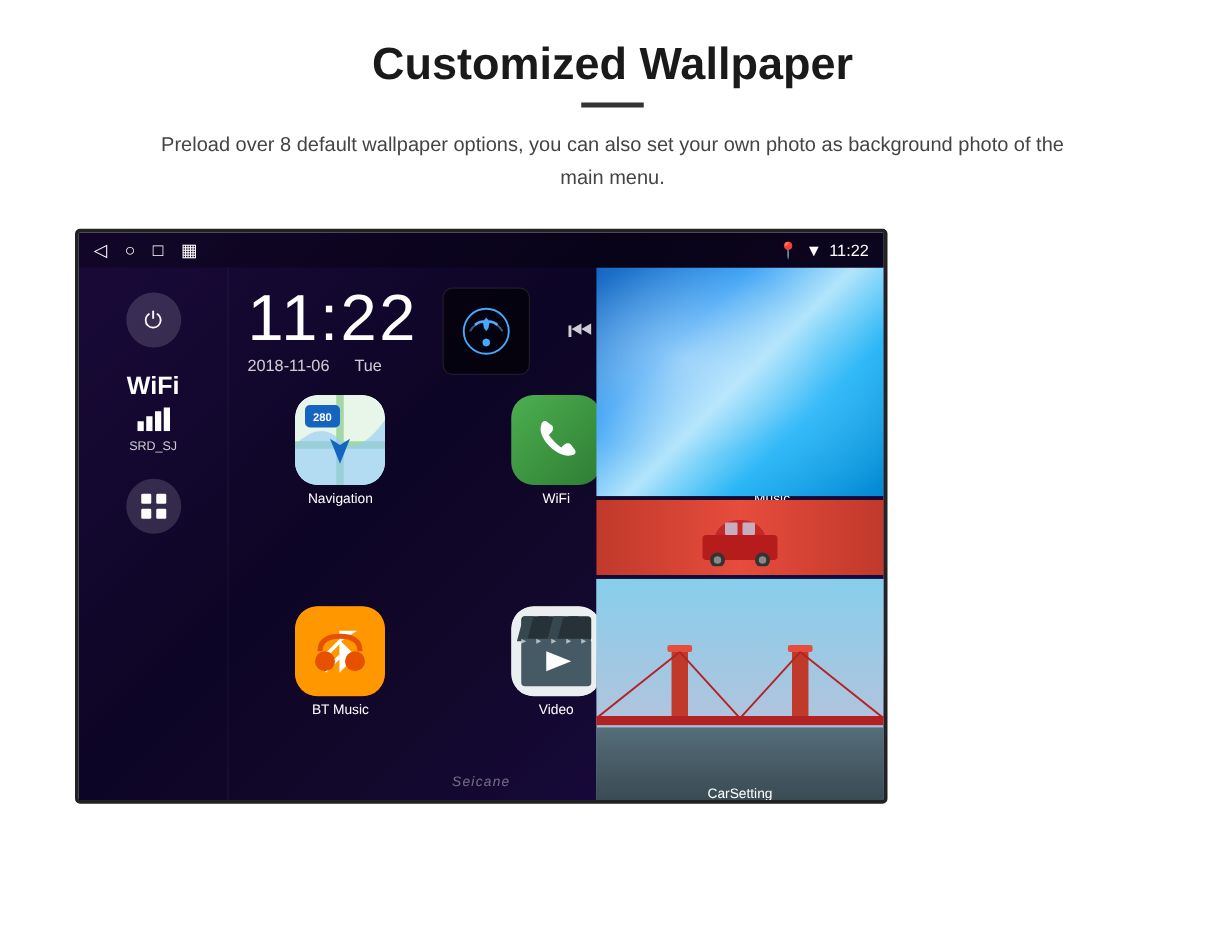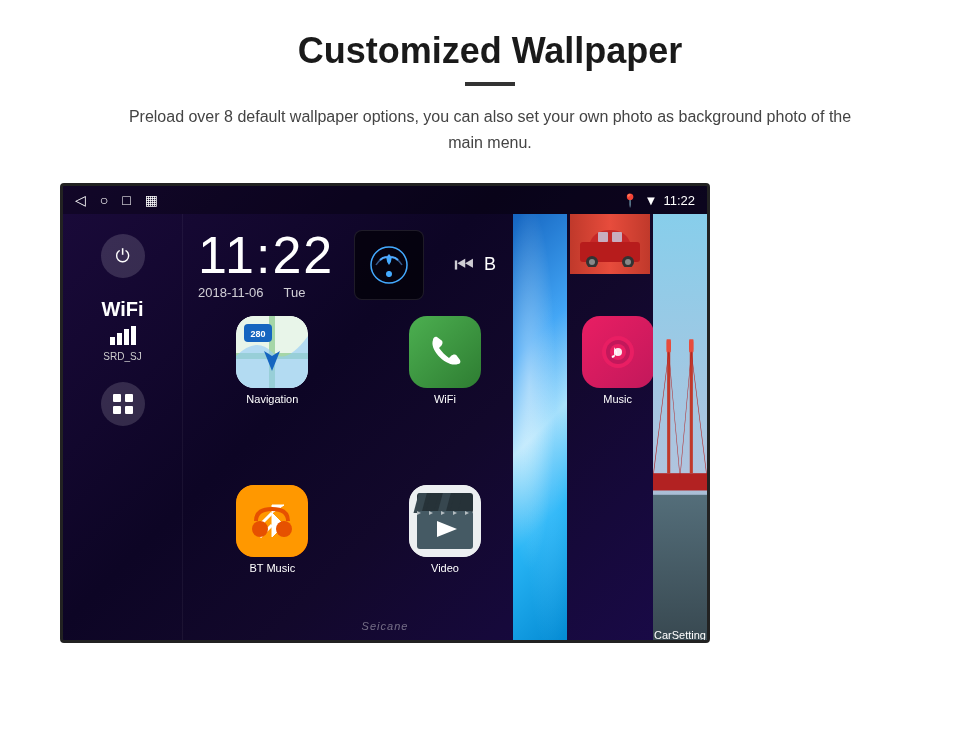--- a/index.html
+++ b/index.html
@@ -260,23 +260,24 @@
     
     .video-icon-bg {
       background: linear-gradient(135deg, #607D8B, #455A64);
     }
 
     
     .wallpaper-previews {
       position: absolute;
       right: 0;
       top: 28px;
-      width: 194px;
+      width: 230px;
       height: 432px;
       display: flex;
+      flex-direction: column;
       gap: 3px;
     }
 
     .wallpaper-top {
       flex: 1;
       background: linear-gradient(135deg, #2196F3 0%, #00BCD4 50%, #4FC3F7 100%);
       overflow: hidden;
       position: relative;
     }
 

